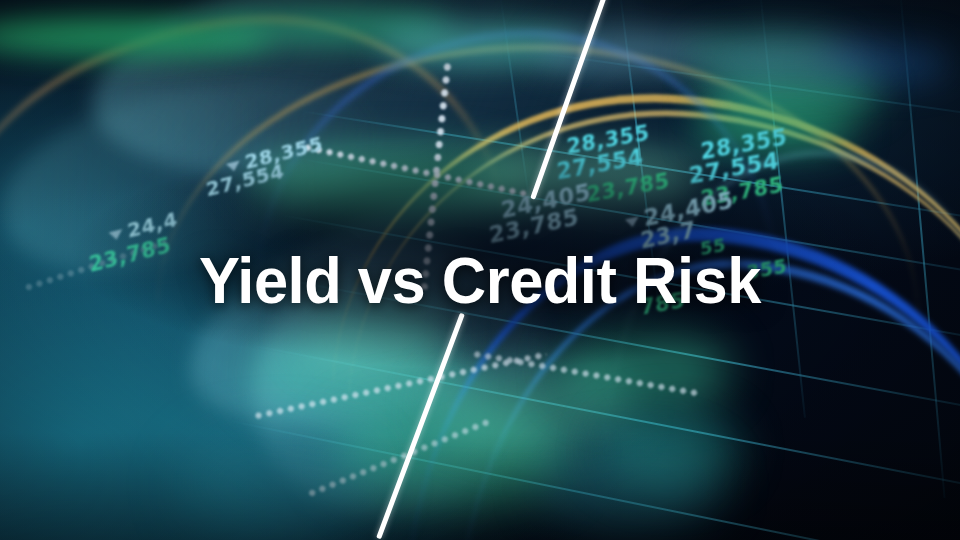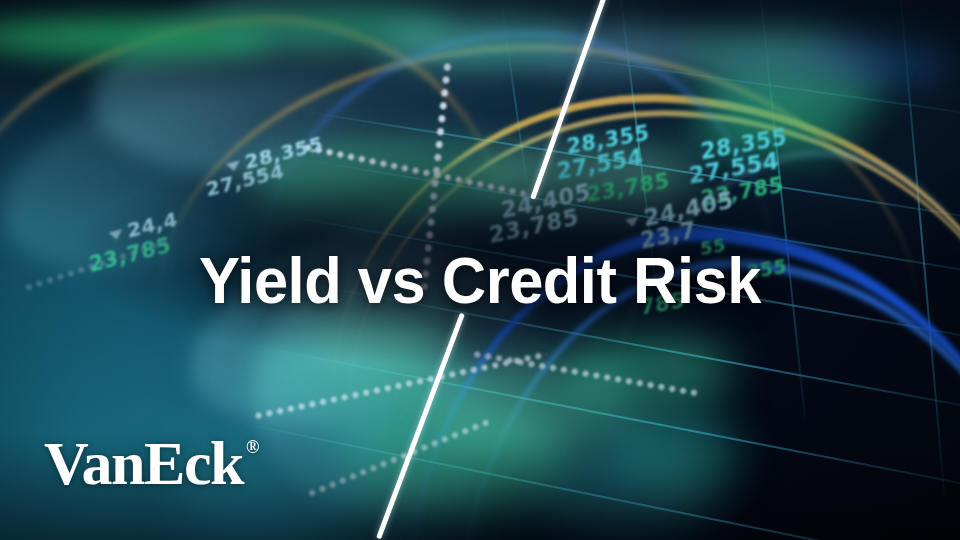--- a/index.html
+++ b/index.html
@@ -280,18 +280,14 @@
 
   <div class="bg-layer scrim"></div>
 
   <div class="bg-layer vignette"></div>
 
   <div class="slash" id="slash-top"></div>
   <div class="slash" id="slash-bottom"></div>
 
   <h1 id="headline">Yield vs Credit Risk</h1>
 
-  <div id="logo">
-    <span>VanEck</span>
-    <span class="reg">®</span>
-  </div>
 
 </div>
 
 </body></html>

